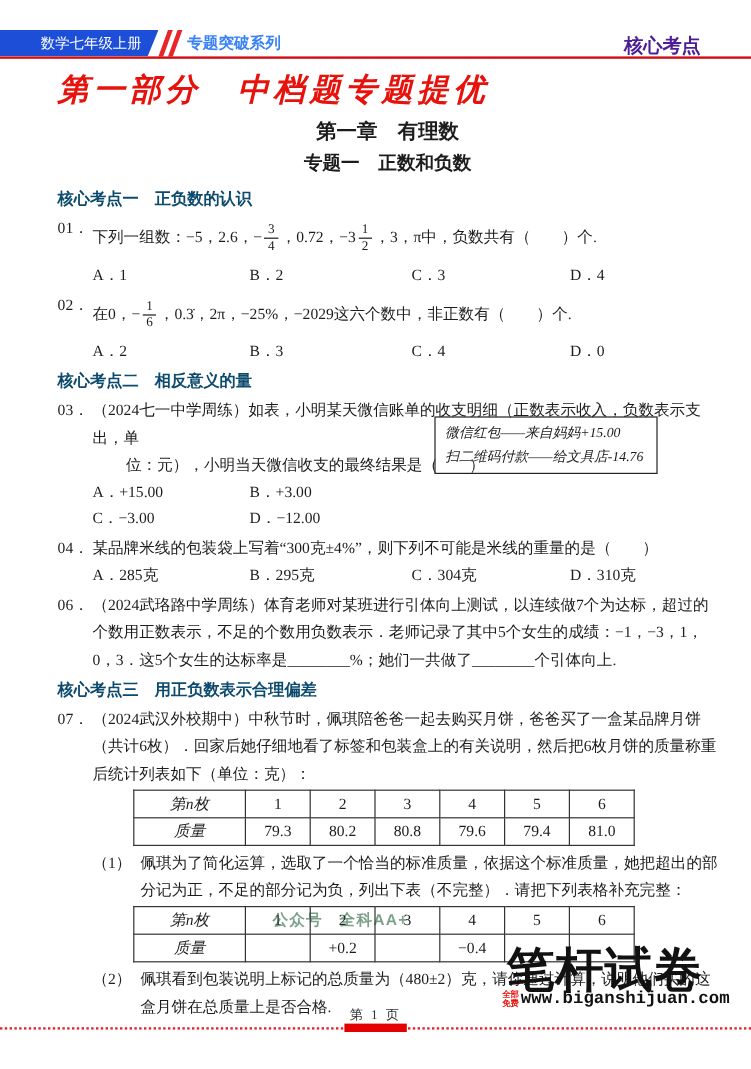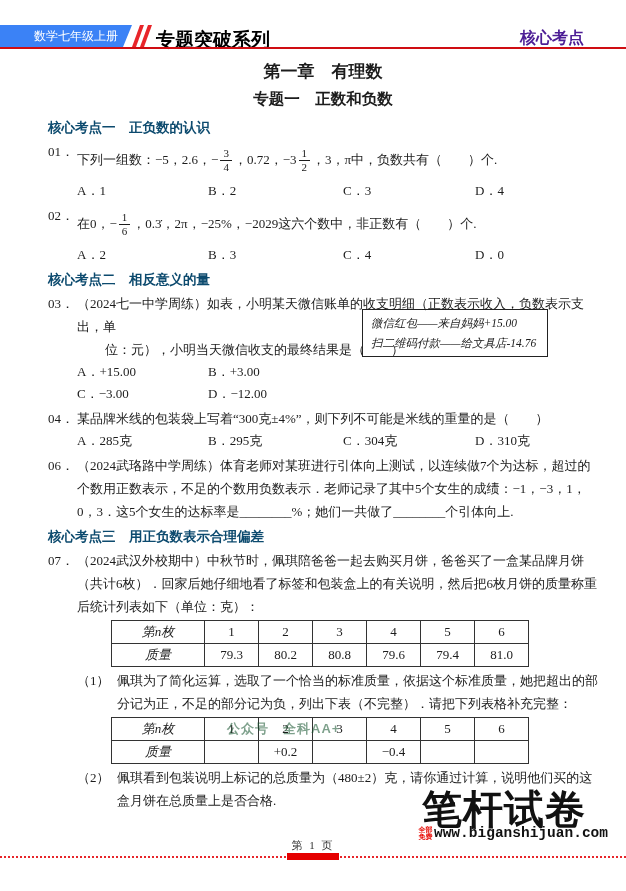--- a/index.html
+++ b/index.html
@@ -2,29 +2,29 @@
 <html><head>
 <meta charset="utf-8">
 <style>
   html,body{margin:0;padding:0;background:#fff;}
   .page{position:relative;width:626px;height:891px;background:#fff;overflow:hidden;
         font-family:"Liberation Serif",serif;color:#1c1c1c;}
 
   
   .hdr{position:absolute;left:0;top:25px;width:100%;height:24px;}
   .hdr-line{position:absolute;left:0;top:47px;width:100%;border-top:2px solid #cf0d12;}
-  .banner{position:absolute;left:0;top:0;width:132px;height:22px;background:#3b82f6;
+  .banner{position:absolute;left:0;top:0;width:132px;height:22px;background:#1d4ed8;
           clip-path:polygon(0 0,100% 0,calc(100% - 9px) 100%,0 100%);
           color:#fff;font-family:"Liberation Sans",sans-serif;font-size:12px;
           display:flex;align-items:center;justify-content:flex-end;padding-right:14px;box-sizing:border-box;}
   .stripe{position:absolute;top:0;width:4px;height:22px;background:#e8252a;transform:skewX(-20deg);}
   .stripe.s1{left:136px;}
   .stripe.s2{left:144px;}
-  .series{position:absolute;left:156px;top:2px;color:#000000;font-family:"Liberation Sans",sans-serif;
-          font-weight:bold;font-size:19px;}
+  .series{position:absolute;left:156px;top:2px;color:#3b82f6;font-family:"Liberation Sans",sans-serif;
+          font-weight:bold;font-size:13px;}
   .corner{position:absolute;right:42px;top:3px;color:#4c1d95;font-family:"Liberation Sans",sans-serif;
           font-weight:bold;font-size:16px;}
 
   
   .content{position:absolute;left:48px;top:58px;width:550px;font-size:13px;line-height:23px;}
   .part-title{color:#e8120c;font-family:"Liberation Serif",serif;font-style:italic;font-weight:bold;
               font-size:26px;line-height:34px;letter-spacing:4px;margin:0 0 6px 0;}
   .chapter{text-align:center;font-family:"Liberation Sans",sans-serif;font-weight:bold;
            font-size:17px;line-height:24px;margin:2px 0 4px 0;}
   .topic{text-align:center;font-family:"Liberation Sans",sans-serif;font-weight:bold;
@@ -83,20 +83,21 @@
     <div class="banner">数学七年级上册</div>
     <div class="stripe s1"></div>
     <div class="stripe s2"></div>
     <div class="series">专题突破系列</div>
     <div class="corner">核心考点</div>
   </div>
   <div class="hdr-line"></div>
 
   <div class="content">
 
+    <div class="part-title">第一部分　中档题专题提优</div>
     <div class="chapter">第一章　有理数</div>
     <div class="topic">专题一　正数和负数</div>
 
     <div class="sec">核心考点一　正负数的认识</div>
 
     <div class="prob">
       <div class="pnum">01．</div>
       <div class="pbody">
         <div class="fline">
           <span>下列一组数：−5，2.6，−</span><span class="frac">

